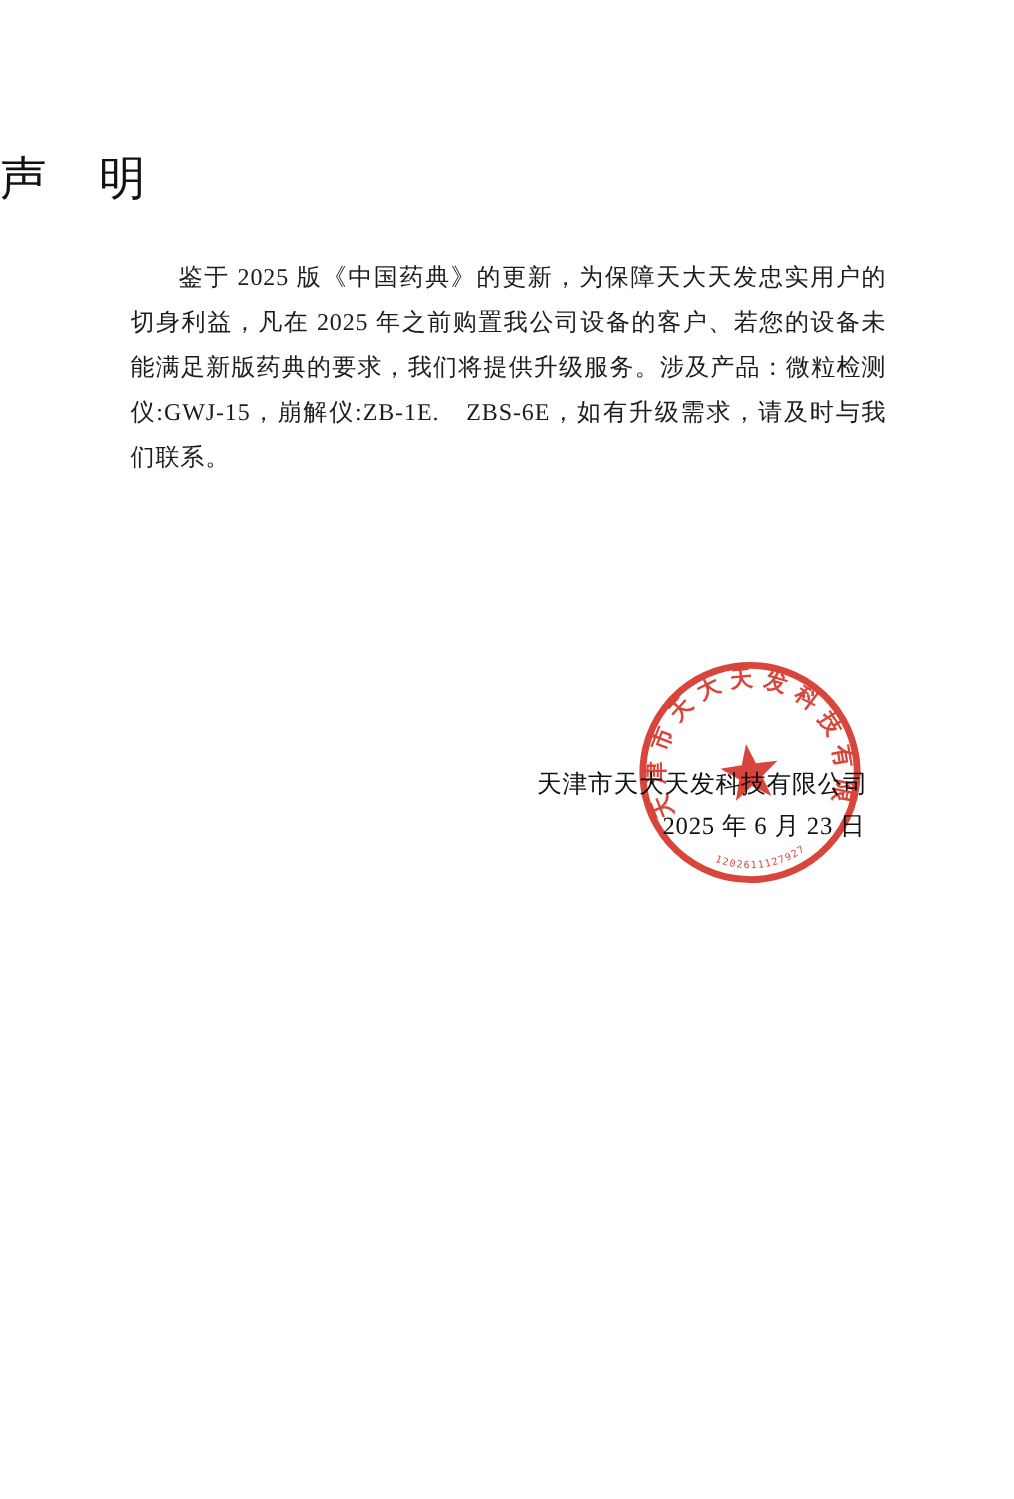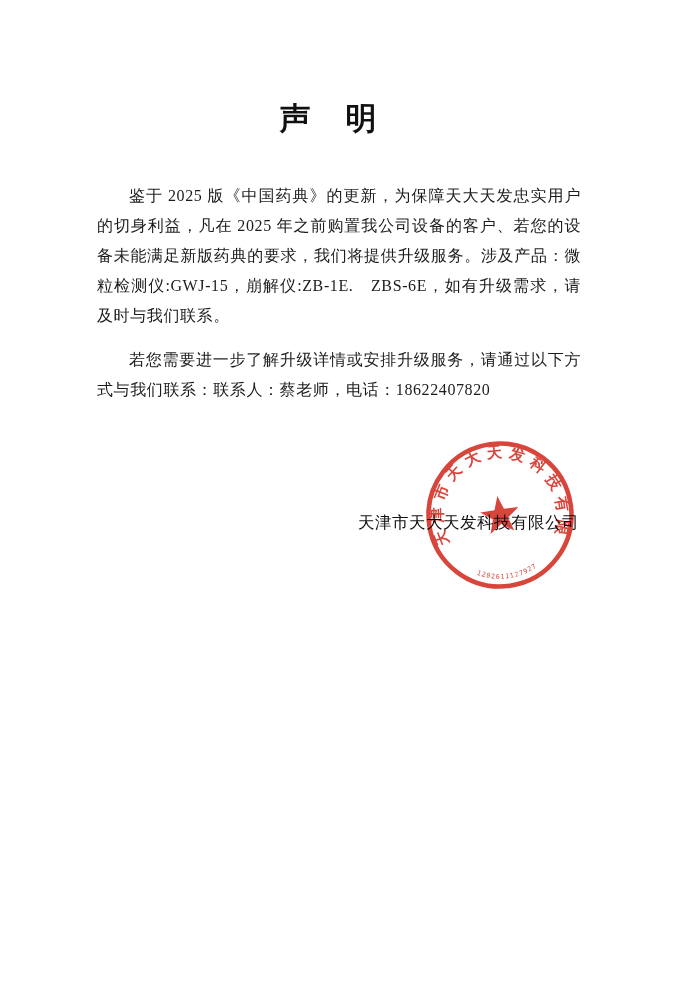--- a/index.html
+++ b/index.html
@@ -15,38 +15,38 @@
     font-family: "Liberation Serif", "DejaVu Serif", serif;
     color: #1c1c1c;
     overflow: hidden;
   }
   .title {
     position: absolute;
     top: 98px;
     left: 0;
     width: 658px;
     margin: 0;
-    text-align: center;
+    text-align: left;
     font-size: 31px;
-    font-weight: bold;
+    font-weight: normal;
     letter-spacing: 2px;
     color: #111111;
   }
   .body-text {
     position: absolute;
     top: 167px;
     left: 83px;
     width: 512px;
     font-size: 16px;
     line-height: 30px;
     letter-spacing: 0.6px;
     text-align: justify;
   }
   .para {
-    margin: 14px;
+    margin: 4px;
     text-indent: 2em;
     font-family: Liberation Serif, serif;
   }
   .signature {
     position: absolute;
     top: 509px;
     right: 97px;
     text-align: right;
     font-size: 16.5px;
     line-height: 28px;
@@ -70,25 +70,25 @@
 </style>
 </head>
 <body>
 
 <div class="page">
 
   <h1 class="title">声　明</h1>
 
   <div class="body-text">
     <p class="para">鉴于 2025 版《中国药典》的更新，为保障天大天发忠实用户的切身利益，凡在 2025 年之前购置我公司设备的客户、若您的设备未能满足新版药典的要求，我们将提供升级服务。涉及产品：微粒检测仪:GWJ-15，崩解仪:ZB-1E.　ZBS-6E，如有升级需求，请及时与我们联系。</p>
-    <p class="para">若您需要进一步了解升级详情或安排升级服务，请通过以下方式与我们联系：联系人：蔡老师，电话：18622407820</p>
   </div>
 
   <div class="signature">
     <div class="sig-company">天津市天大天发科技有限公司</div>
+    <div class="sig-date">2025 年 6 月 23 日</div>
   </div>
 
   <svg class="seal" viewBox="0 0 150 150" aria-hidden="true">
     <defs>
       <path id="sealArc" d="M 23.3 99.1 A 57 57 0 1 1 126.7 99.1" fill="none"></path>
       <path id="sealCodeArc" d="M 38.9 126.6 A 63 63 0 0 0 111.1 126.6" fill="none"></path>
     </defs>
     <circle cx="75" cy="75" r="70.5" fill="none" stroke="#d5352a" stroke-width="4.5"></circle>
     <polygon points="75,56 70.3,69.5 56,69.8 67.4,78.5 63.2,92.2 75,84 86.8,92.2 82.6,78.5 94,69.8 79.7,69.5" fill="#d5352a"></polygon>
     <text font-size="15" font-weight="bold" fill="#d5352a" font-family="Liberation Serif, DejaVu Serif, serif">

